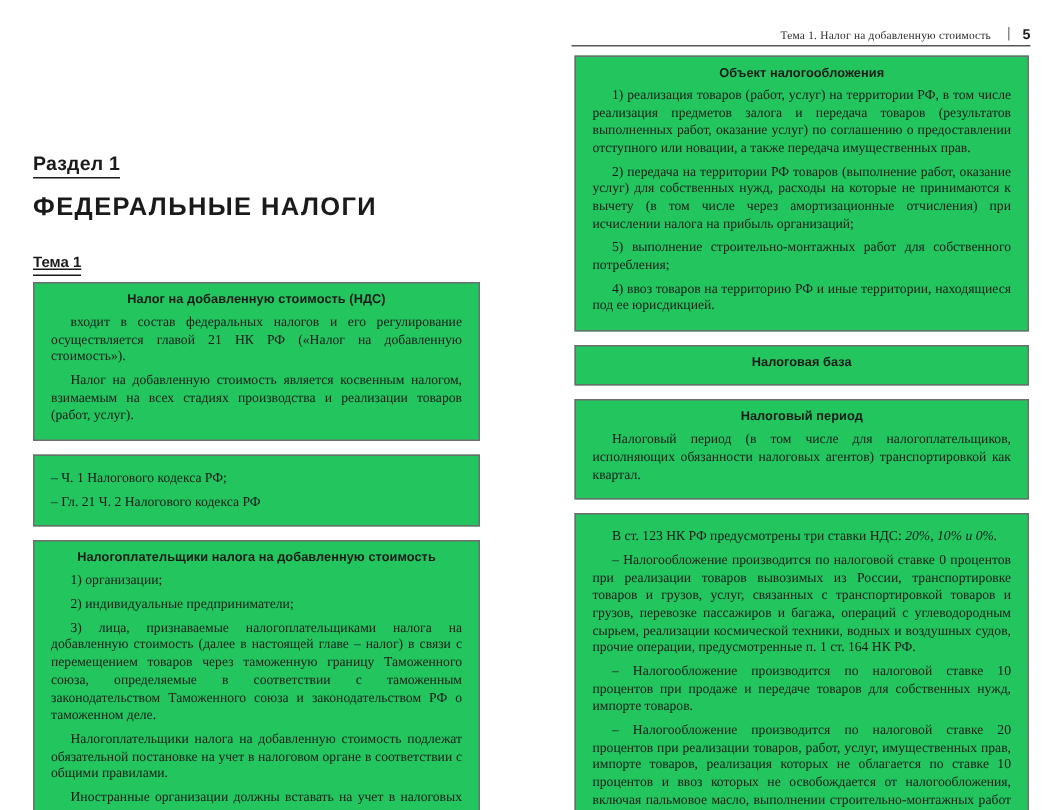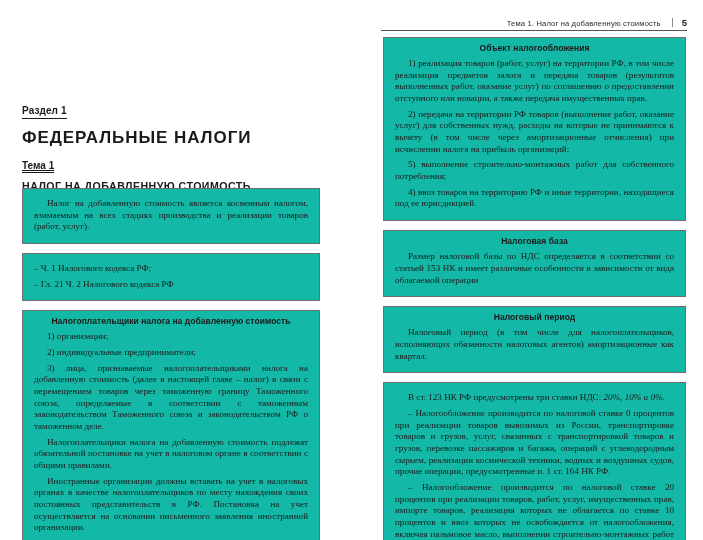--- a/index.html
+++ b/index.html
@@ -26,21 +26,21 @@
     position: absolute;
     left: 381px;
     top: 17px;
     width: 306px;
     display: flex;
     align-items: baseline;
     justify-content: flex-end;
     gap: 0;
   }
   .running-head-title {
-    font-family: Liberation Sans, sans-serif;
+    font-family: Liberation Serif, serif;
     font-size: 7.6px;
     letter-spacing: .02em;
     color: #2b2b2b;
     white-space: nowrap;
   }
   .running-head-sep {
     display: inline-block;
     width: 1px;
     height: 9px;
     background: #8a8a8a;
@@ -69,21 +69,21 @@
     top: 0;
   }
   .col-left  { left: 22px;  width: 298px; }
   .col-right { left: 383px; width: 303px; }
 
   
   .sect-wrap { position: absolute; left: 22px; top: 100px; width: 298px; }
 
   .sect-kicker {
     font-family: "Liberation Sans", sans-serif;
-    font-size: 10px;
+    font-size: 13px;
     font-weight: bold;
     letter-spacing: .01em;
     display: inline-block;
     border-bottom: 1.4px solid #1a1a1a;
     padding-bottom: 1px;
     line-height: 1.15;
   }
   .sect-title {
     font-family: "Liberation Sans", sans-serif;
     font-size: 17px;
@@ -93,38 +93,38 @@
     line-height: 1.2;
   }
   .topic-kicker {
     font-family: "Liberation Sans", sans-serif;
     font-size: 10px;
     font-weight: bold;
     display: inline-block;
     border-bottom: 1.2px solid #1a1a1a;
     padding-bottom: 1px;
     line-height: 1.15;
-    margin-top: 12px;
+    margin-top: 22px;
     text-decoration: underline;
   }
   .topic-title {
     font-family: "Liberation Sans", sans-serif;
     font-size: 10.6px;
     font-weight: bold;
     letter-spacing: .045em;
     margin-top: 7px;
     line-height: 1.2;
   }
 
   
   .box {
     border: 1px solid #6e6e6e;
     box-sizing: border-box;
     padding: 5px 7px 6px 7px;
-    background: #14b8a6;
+    background: #22c55e;
     margin-bottom: 9px;
   }
   .box-title {
     font-family: "Liberation Sans", sans-serif;
     font-size: 8.5px;
     font-weight: bold;
     text-align: center;
     line-height: 1.3;
     margin-bottom: 3px;
     letter-spacing: .005em;
@@ -166,20 +166,22 @@
     <div>
       <span class="topic-kicker">Тема 1</span>
     </div>
     <div class="topic-title">НАЛОГ НА ДОБАВЛЕННУЮ СТОИМОСТЬ</div>
   </div>
 
   <div class="col col-left">
     <div class="stack left-stack">
 
       <div class="box">
+        <div class="box-title">Налог на добавленную стоимость (НДС)</div>
+        <p class="ind">входит в состав федеральных налогов и его регулирование осуществляется главой 21 НК РФ («Налог на добавленную стоимость»).</p>
         <p class="ind">Налог на добавленную стоимость является косвенным налогом, взимаемым на всех стадиях производства и реализации товаров (работ, услуг).</p>
       </div>
 
       <div class="box">
         <p class="noind">– Ч. 1 Налогового кодекса РФ;</p>
         <p class="noind">– Гл. 21 Ч. 2 Налогового кодекса РФ</p>
       </div>
 
       <div class="box">
         <div class="box-title">Налогоплательщики налога на добавленную стоимость</div>
@@ -199,30 +201,30 @@
       <div class="box">
         <div class="box-title">Объект налогообложения</div>
         <p class="ind">1)  реализация товаров (работ, услуг) на территории РФ, в том числе реализация предметов залога и передача товаров (результатов выполненных работ, оказание услуг) по соглашению о предоставлении отступного или новации, а также передача имущественных прав.</p>
         <p class="ind">2)  передача на территории РФ товаров (выполнение работ, оказание услуг) для собственных нужд, расходы на которые не принимаются к вычету (в том числе через амортизационные отчисления) при исчислении налога на прибыль организаций;</p>
         <p class="ind">5)  выполнение строительно-монтажных работ для собственного потребления;</p>
         <p class="ind">4) ввоз товаров на территорию РФ и иные территории, находящиеся под ее юрисдикцией.</p>
       </div>
 
       <div class="box">
         <div class="box-title">Налоговая база</div>
-        <p class="ind">Размер налоговой базы по НДС определяется в соответствии со статьей 153 НК и имеет различные особенности в зависимости от вида облагаемой операции</p>
       </div>
 
       <div class="box">
         <div class="box-title">Налоговый период</div>
-        <p class="ind">Налоговый период (в том числе для налогоплательщиков, исполняющих обязанности налоговых агентов) амортизационные как квартал.</p>
+        <p class="ind">Налоговый период (в том числе для налогоплательщиков, исполняющих обязанности налоговых агентов) транспортировкой как квартал.</p>
       </div>
 
       <div class="box">
         <p class="ind"><span>В ст. 123 НК РФ предусмотрены три ставки НДС: </span><em>20%, 10% и 0%.</em></p>
         <p class="dash">–  Налогообложение производится по налоговой ставке 0 процентов при реализации товаров вывозимых из России, транспортировке товаров и грузов, услуг, связанных с транспортировкой товаров и грузов, перевозке пассажиров и багажа, операций с углеводородным сырьем, реализации космической техники, водных и воздушных судов, прочие операции, предусмотренные п. 1 ст. 164 НК РФ.</p>
+        <p class="dash">–  Налогообложение производится по налоговой ставке 10 процентов при продаже и передаче товаров для собственных нужд, импорте товаров.</p>
         <p class="dash">–  Налогообложение производится по налоговой ставке 20 процентов при реализации товаров, работ, услуг, имущественных прав, импорте товаров, реализация которых не облагается по ставке 10 процентов и ввоз которых не освобождается от налогообложения, включая пальмовое масло, выполнении строительно-монтажных работ для собственного потребления.</p>
       </div>
 
     </div>
   </div>
 
 </div>
 
 </body></html>

